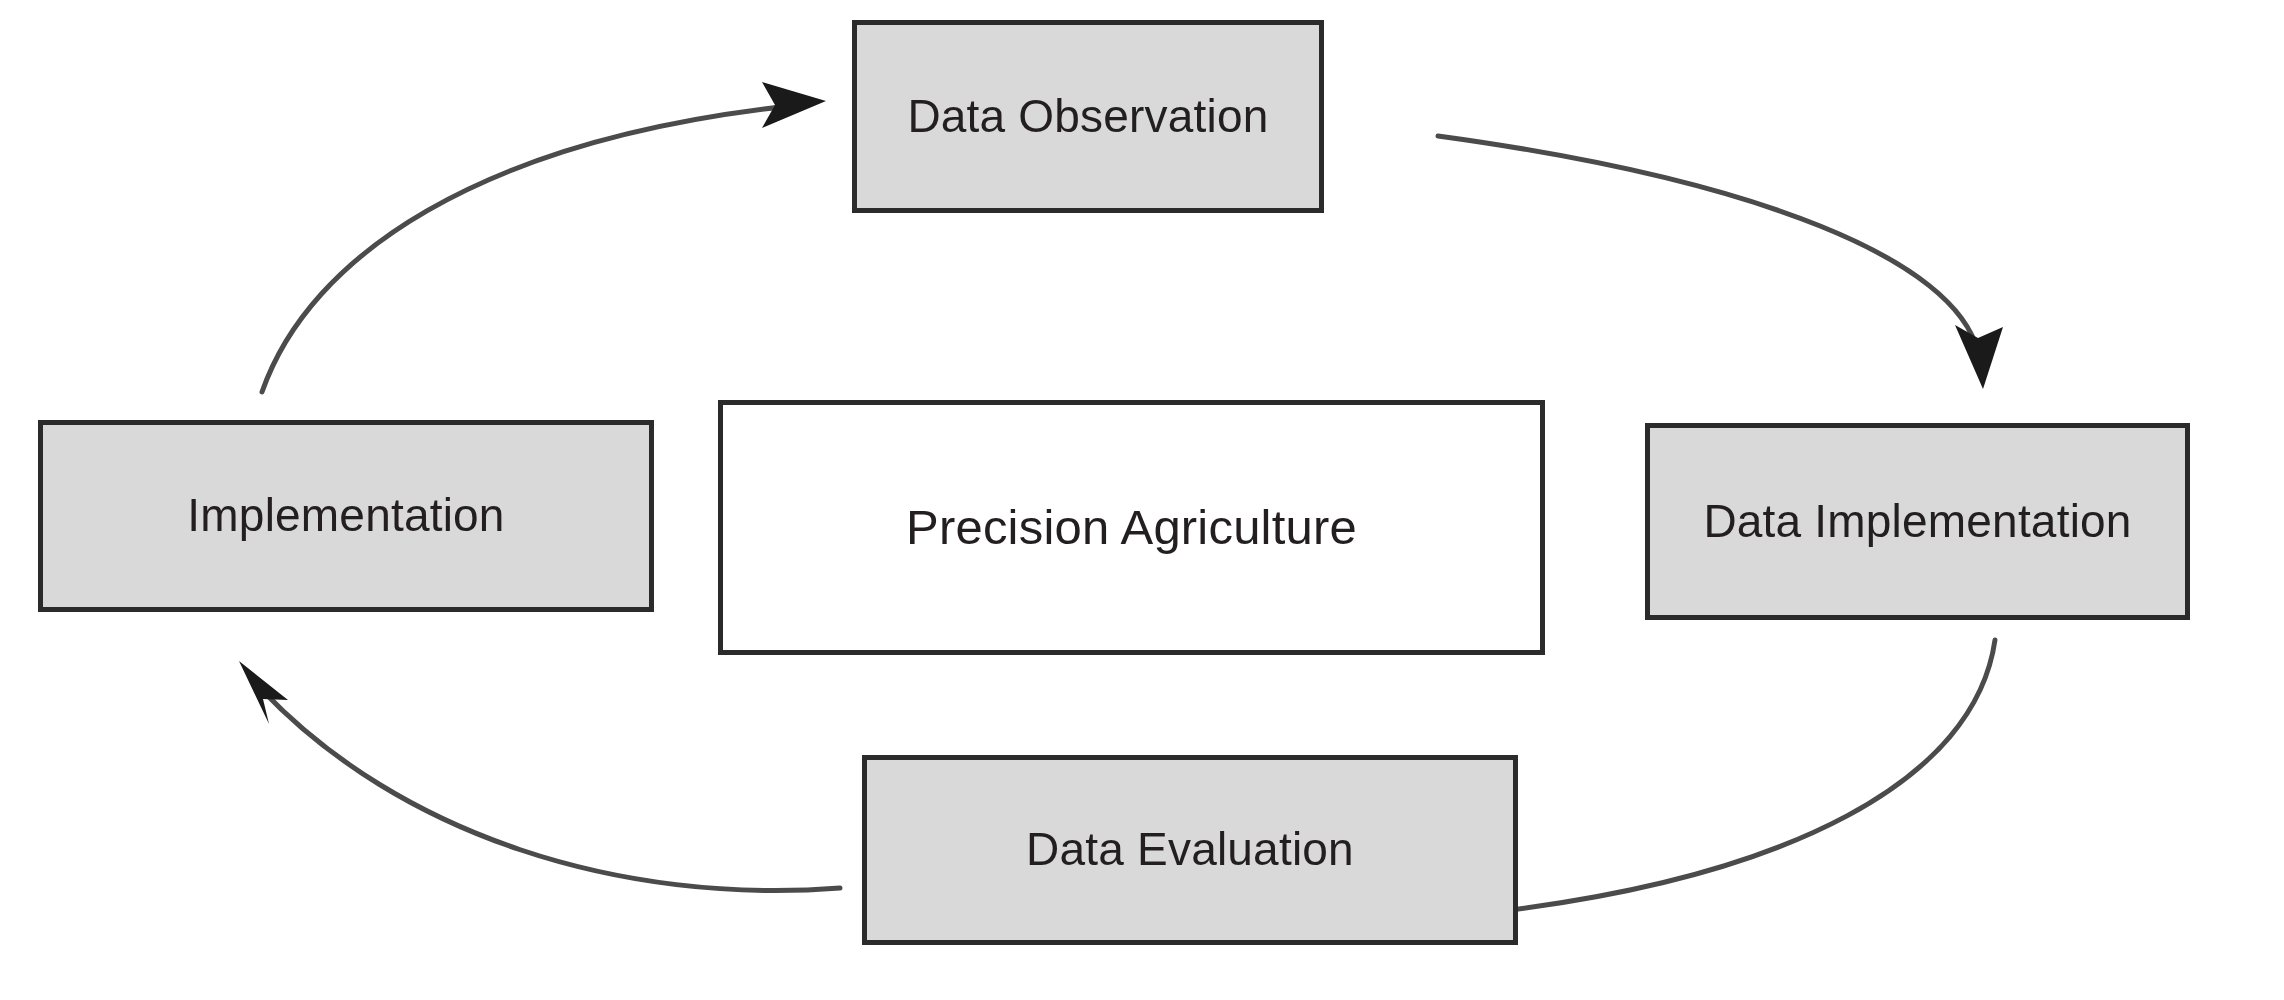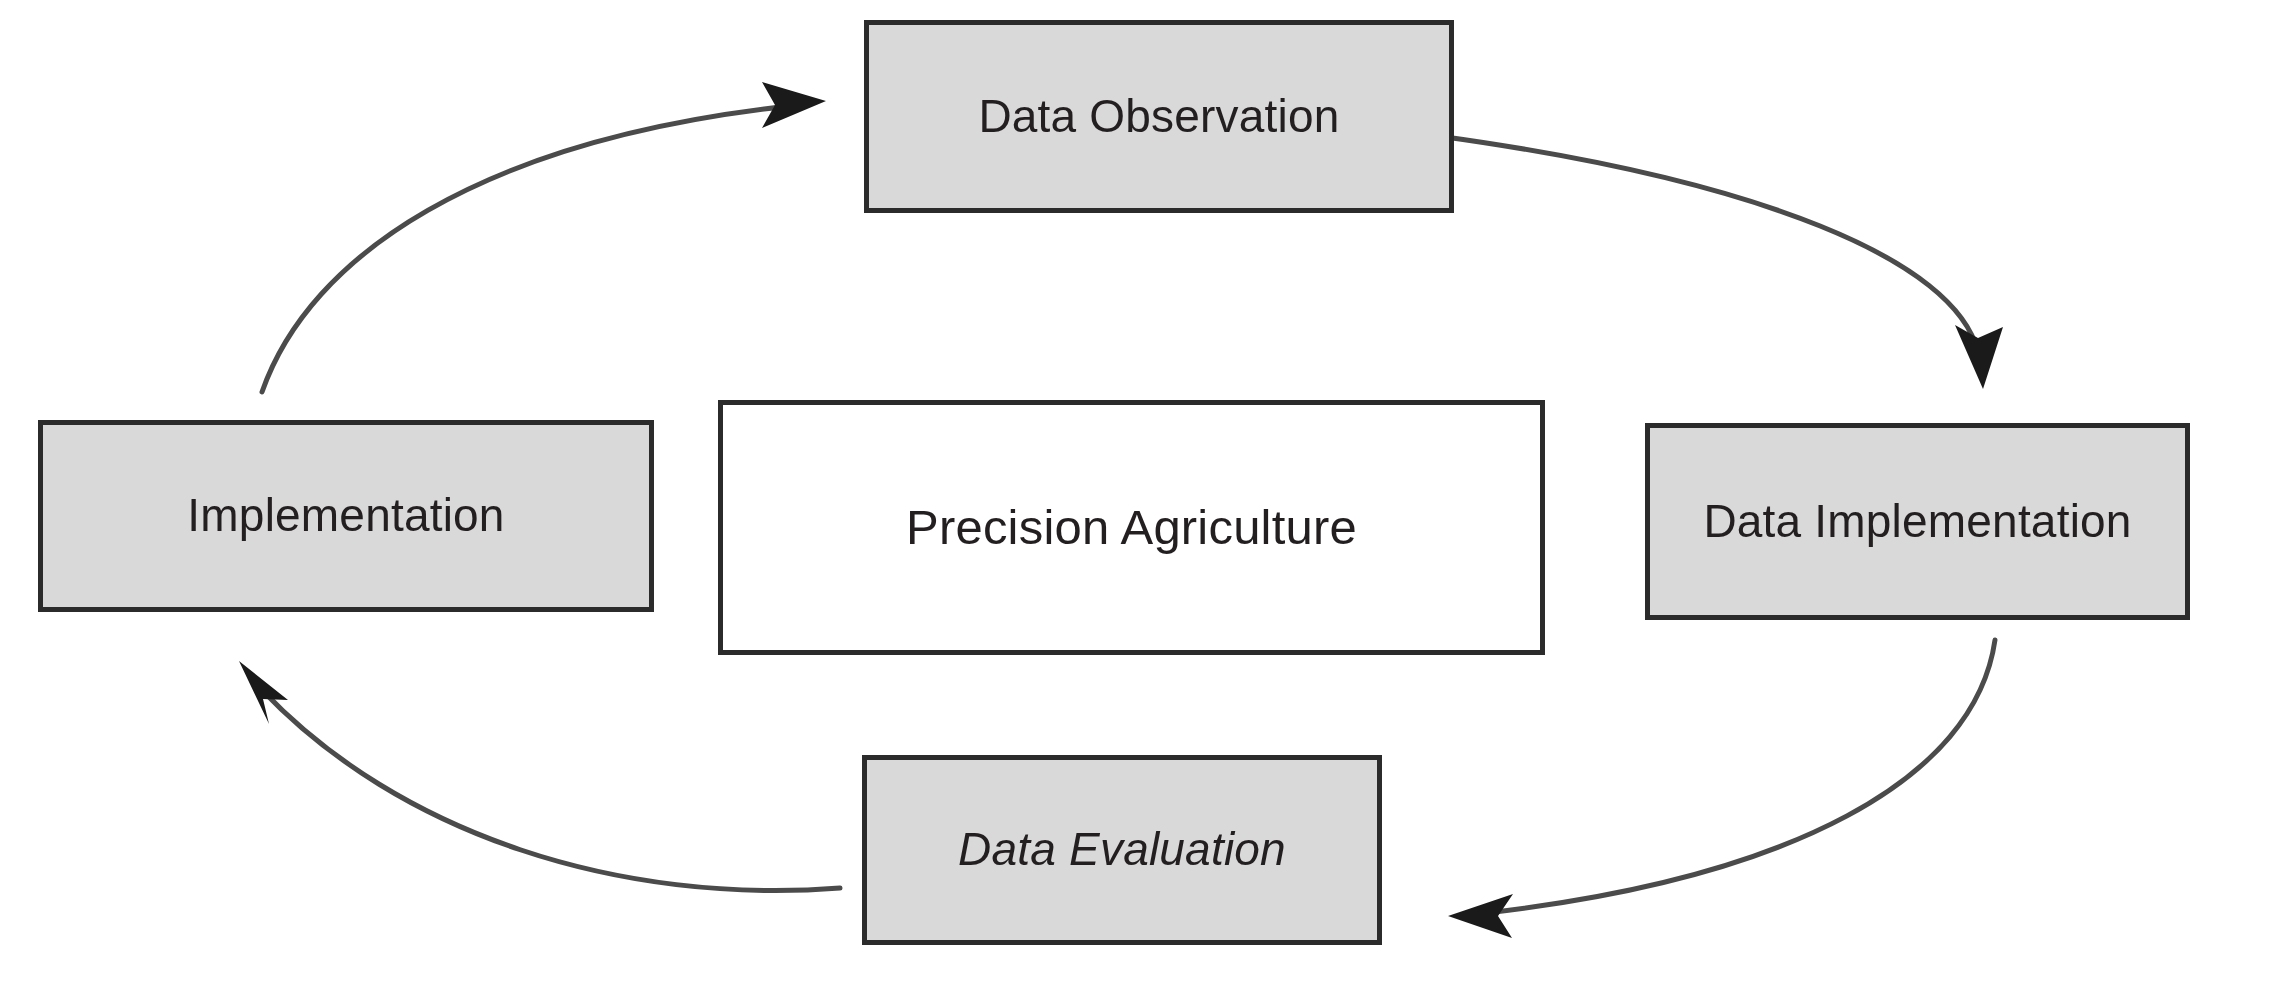--- a/index.html
+++ b/index.html
@@ -70,33 +70,33 @@
     <path class="flowline" d="M 1438 136 C 1760 180 1955 260 1978 352"></path>
     <polygon class="arrowhead" points="1983,389 1955,325 1978,338 2003,327"></polygon>
 
     <path class="flowline" d="M 1995 640 C 1975 780 1790 878 1486 913"></path>
     <polygon class="arrowhead" points="1448,916 1513,894 1498,916 1512,938"></polygon>
 
     <path class="flowline" d="M 840 888 C 620 905 400 835 262 690"></path>
     <polygon class="arrowhead" points="239,661 269,724 263,699 288,700"></polygon>
   </svg>
 
-  <div class="node" id="node-data-observation" style="left:852px; top:20px; width:590px; height:193px;margin-left:12px;">
+  <div class="node" id="node-data-observation" style="left:852px; top:20px; width:472px; height:193px;">
     <span>Data Observation</span>
   </div>
 
   <div class="node" id="node-implementation" style="left:38px; top:420px; width:616px; height:192px;">
     <span>Implementation</span>
   </div>
 
   <div class="node center-node" id="node-center-title" style="left:718px; top:400px; width:827px; height:255px;">
     <span>Precision Agriculture</span>
   </div>
 
   <div class="node" id="node-data-interpretation" style="left:1645px; top:423px; width:545px; height:197px;">
     <span>Data Implementation</span>
   </div>
 
-  <div class="node" id="node-data-evaluation" style="left:862px; top:755px; width:520px; height:190px;font-style:italic;">
+  <div class="node" id="node-data-evaluation" style="left:862px; top:755px; width:656px; height:190px;">
     <span>Data Evaluation</span>
   </div>
 
 </div>
 
 </body></html>

